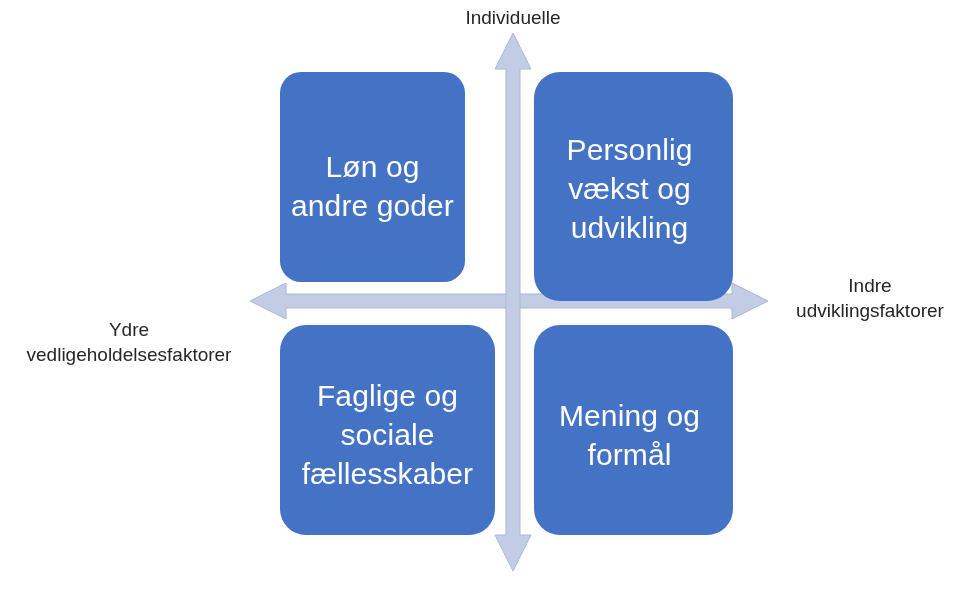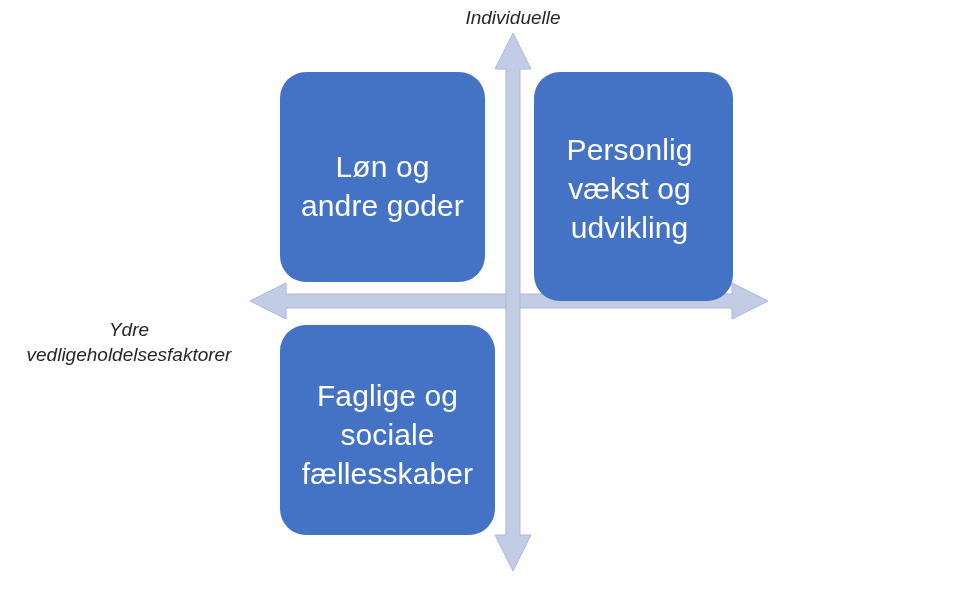--- a/index.html
+++ b/index.html
@@ -43,40 +43,39 @@
   .qbox .qlabel {
     font-size: 30px;
     line-height: 39px;
     font-weight: 400;
     text-align: center;
     white-space: pre-line;
     letter-spacing: .1px;
     padding: 0 10px;
   }
 
-  #box-top-left   { left: 280px; top: 72px;  width: 205px; height: 210px; }
+  #box-top-left   { left: 280px; top: 72px;  width: 185px; height: 210px; border-radius: 21px; }
   #box-top-right  { left: 534px; top: 72px;  width: 199px; height: 229px; }
   #box-bottom-left{ left: 280px; top: 325px; width: 215px; height: 210px; }
   #box-bottom-right{left: 534px; top: 325px; width: 199px; height: 210px; }
 
   
   #box-top-left   .qlabel { transform: translateY(9px); }
   #box-top-right  .qlabel { transform: translate(-4px, 2px); }
   #box-bottom-left .qlabel { transform: translateY(4px); }
   #box-bottom-right .qlabel { transform: translate(-4px, 5px); }
 
   
   .axis-label {
     position: absolute;
     color: #262626;
     font-size: 19px;
     line-height: 25px;
     text-align: center;
     white-space: pre-line;
-    font-style: italic;
   }
   #label-top    { left: 413px; top: 5px;   width: 200px; }
   #label-bottom { left: 413px; top: 570px; width: 200px; }
   #label-left   { left: 10px;  top: 273px; width: 238px; margin-top: 44px; }
   #label-right  { left: 780px; top: 273px; width: 180px; }
 </style>
 </head>
 <body>
 
 <div id="canvas">
@@ -98,21 +97,27 @@
 vækst og
 udvikling</span>
   </div>
 
   <div class="qbox" id="box-bottom-left">
     <span class="qlabel">Faglige og
 sociale
 fællesskaber</span>
   </div>
 
+  <div class="qbox" id="box-bottom-right">
+    <span class="qlabel">Mening og
+formål</span>
+  </div>
 
   <div class="axis-label" id="label-top">Individuelle</div>
 
 
   <div class="axis-label" id="label-left">Ydre
 vedligeholdelsesfaktorer</div>
 
+  <div class="axis-label" id="label-right">Indre
+udviklingsfaktorer</div>
 
 </div>
 
 </body></html>

